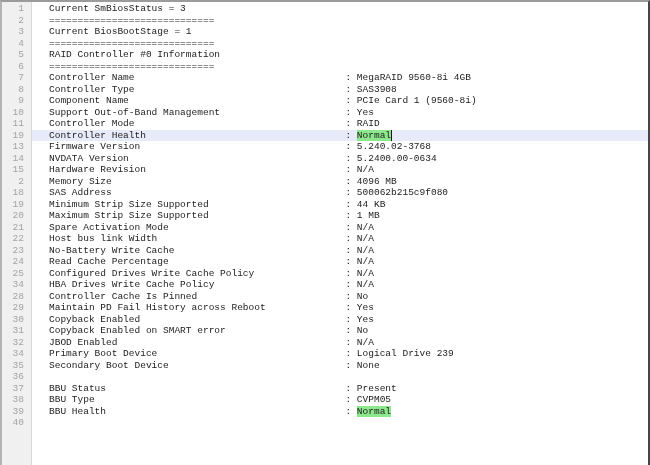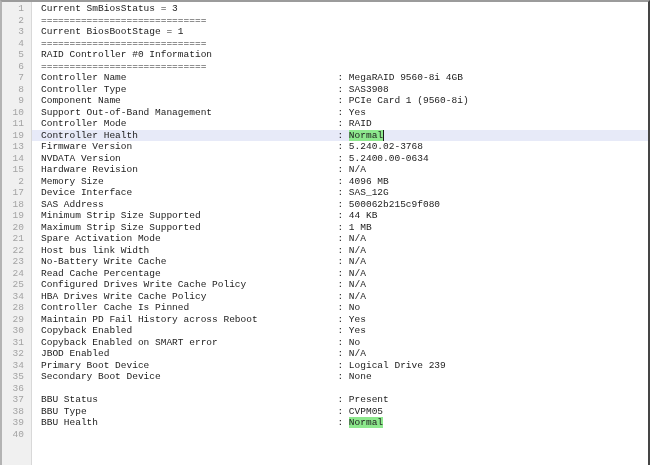--- a/index.html
+++ b/index.html
@@ -33,21 +33,21 @@
     width: 30px;
     box-sizing: border-box;
     text-align: right;
     padding-right: 8px;
     color: #a3a3a3;
     user-select: none;
   }
   .code {
     flex: 1;
     white-space: pre;
-    padding-left: 9px;
+    padding-left: 17px;
   }
   .row.selected .code { background: var(--selected-line, #e7eaf8); }
   .hl-green { background: var(--hl-green, #8de88d); }
   .hl-green.with-cursor { border-right: 1px solid #1a1a1a; }
 </style>
 </head>
 <body>
 
 <div class="editor">
   <div class="gutter-bg"></div>
@@ -110,24 +110,20 @@
       </div>
       <div class="row">
         <span class="num">15</span>
         <span class="code">Hardware Revision                                   : <span>N/A</span></span>
       </div>
       <div class="row">
         <span class="num">2</span>
         <span class="code">Memory Size                                         : <span>4096 MB</span></span>
       </div>
       <div class="row">
-        <span class="num">17</span>
-        <span class="code">Device Interface                                    : <span>SAS_12G</span></span>
-      </div>
-      <div class="row">
         <span class="num">18</span>
         <span class="code">SAS Address                                         : <span>500062b215c9f080</span></span>
       </div>
       <div class="row">
         <span class="num">19</span>
         <span class="code">Minimum Strip Size Supported                        : <span>44 KB</span></span>
       </div>
       <div class="row">
         <span class="num">20</span>
         <span class="code">Maximum Strip Size Supported                        : <span>1 MB</span></span>

